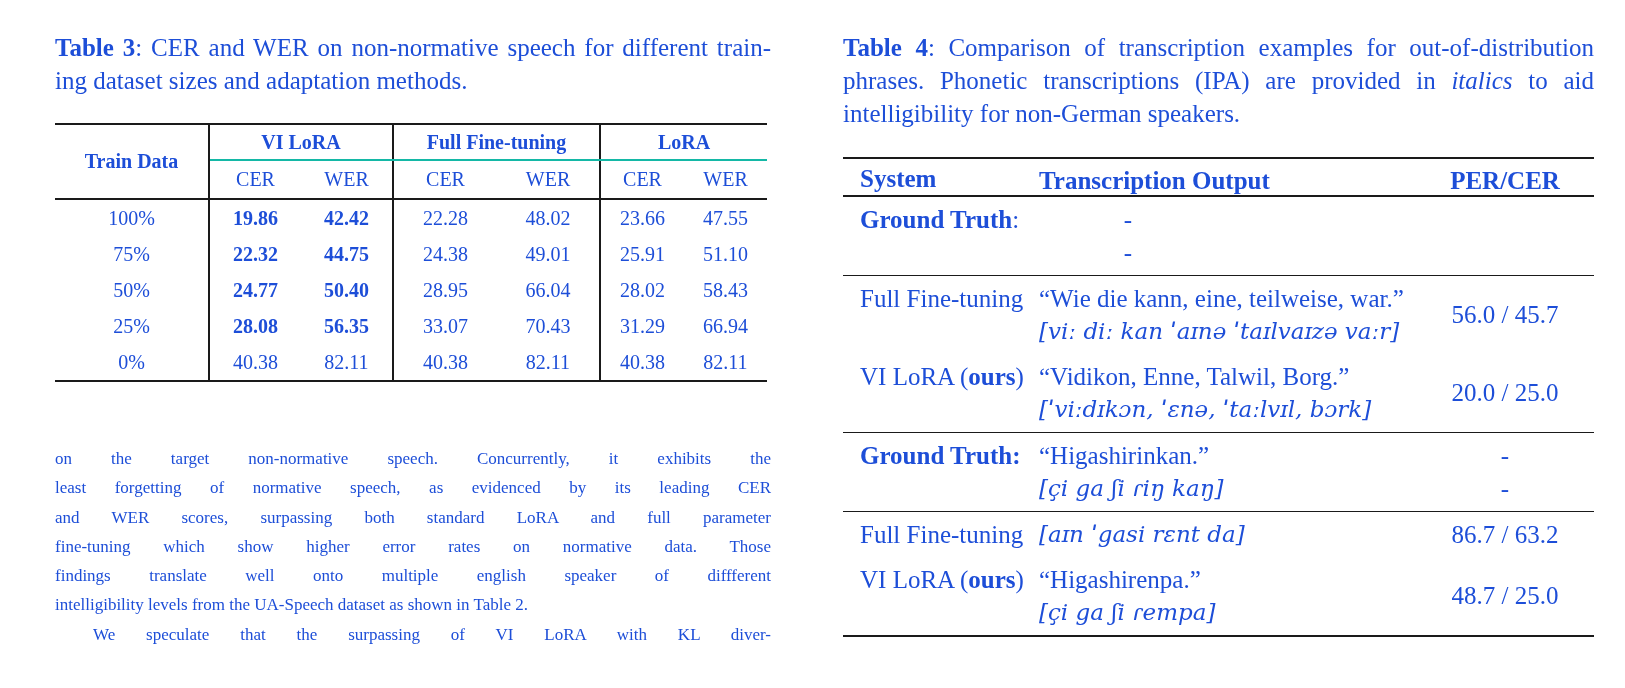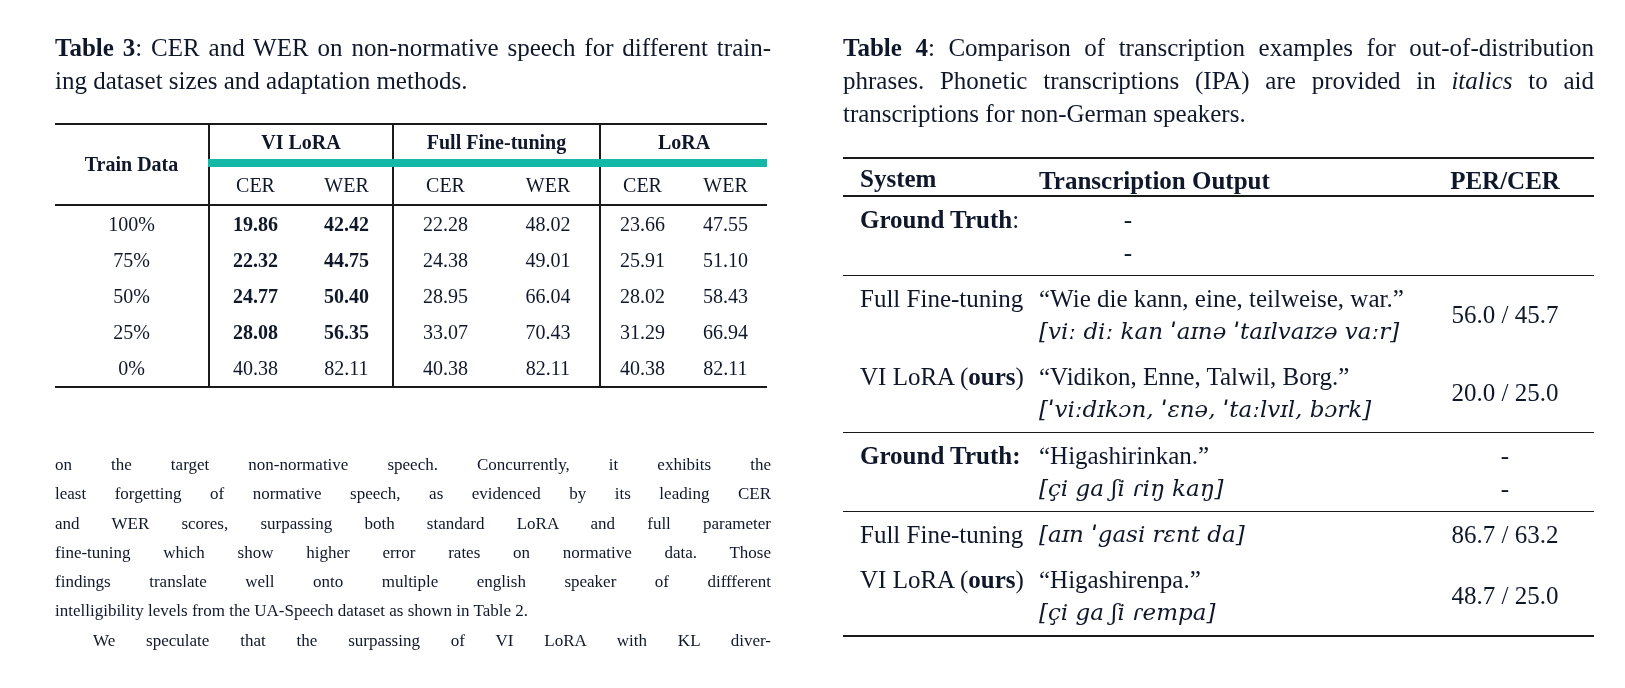--- a/index.html
+++ b/index.html
@@ -1,18 +1,18 @@
 <!DOCTYPE html>
 <html><head>
 <meta charset="utf-8">
 <style>
   html,body { margin:0; padding:0; background:#ffffff; }
   #page {
     position:relative; width:1625px; height:688px; background:#ffffff;
-    font-family:"Liberation Serif", serif; color:#0f172a; overflow:hidden;
+    font-family:"Liberation Serif", serif; color:#1d4ed8; overflow:hidden;
   }
   .col { position:absolute; top:31px; }
   #col-left  { left:55px;  width:716px; }
   #col-right { left:843px; width:751px; }
 
   
   .caption { font-size:25px; line-height:33px; }
   .cap-line { }
   .jlast { text-align:justify; text-align-last:justify; }
   .b { font-weight:bold; }
@@ -20,21 +20,21 @@
 
   
   #table3 {
     border-collapse:collapse; margin-top:26px; width:712px;
     font-size:20px;
   }
   #table3 td { text-align:center; vertical-align:middle; padding:0; }
   #table3 { border-top:2.5px solid #1a1a1a; border-bottom:2.5px solid #1a1a1a; }
   #table3 .vr { border-right:2px solid #1a1a1a; }
   #table3 tr.h1 td { height:34px; font-weight:bold; }
-  #table3 tr.h1 td.group { border-bottom:8px solid #14b8a6; }
+  #table3 tr.h1 td.group { border-bottom:2px solid #14b8a6; }
   #table3 tr.h2 td { height:37px; border-bottom:2px solid #1a1a1a; }
   #table3 td.spanlbl { border-bottom:2px solid #1a1a1a; font-weight:bold; }
   #table3 tr.dr td { height:36px; }
   #table3 td.bold-val { font-weight:bold; }
 
   
   #body-text { margin-top:62px; font-size:17px; line-height:29.3px; }
   #body-text .bline { white-space:normal; }
   .indent { padding-left:38px; }
 
@@ -148,21 +148,21 @@
       <div class="bline">intelligibility levels from the UA-Speech dataset as shown in Table 2.</div>
       <div class="bline jlast indent">We speculate that the surpassing of VI LoRA with KL diver-</div>
     </div>
   </div>
 
   <div id="col-right" class="col">
 
     <div class="caption">
       <div class="cap-line jlast"><span class="b">Table 4</span><span>: Comparison of transcription examples for out-of-distribution</span></div>
       <div class="cap-line jlast"><span>phrases. Phonetic transcriptions (IPA) are provided in </span><span class="i">italics</span><span> to aid</span></div>
-      <div class="cap-line">transcriptions for non-German speakers.</div>
+      <div class="cap-line">intelligibility for non-German speakers.</div>
     </div>
 
     <div id="table4">
       <div class="t4rule thick"></div>
 
       <div class="t4-head">
         <div class="t4-sys b">System</div>
         <div class="t4-out b">Transcription Output</div>
         <div class="t4-score b">PER/CER</div>
       </div>

